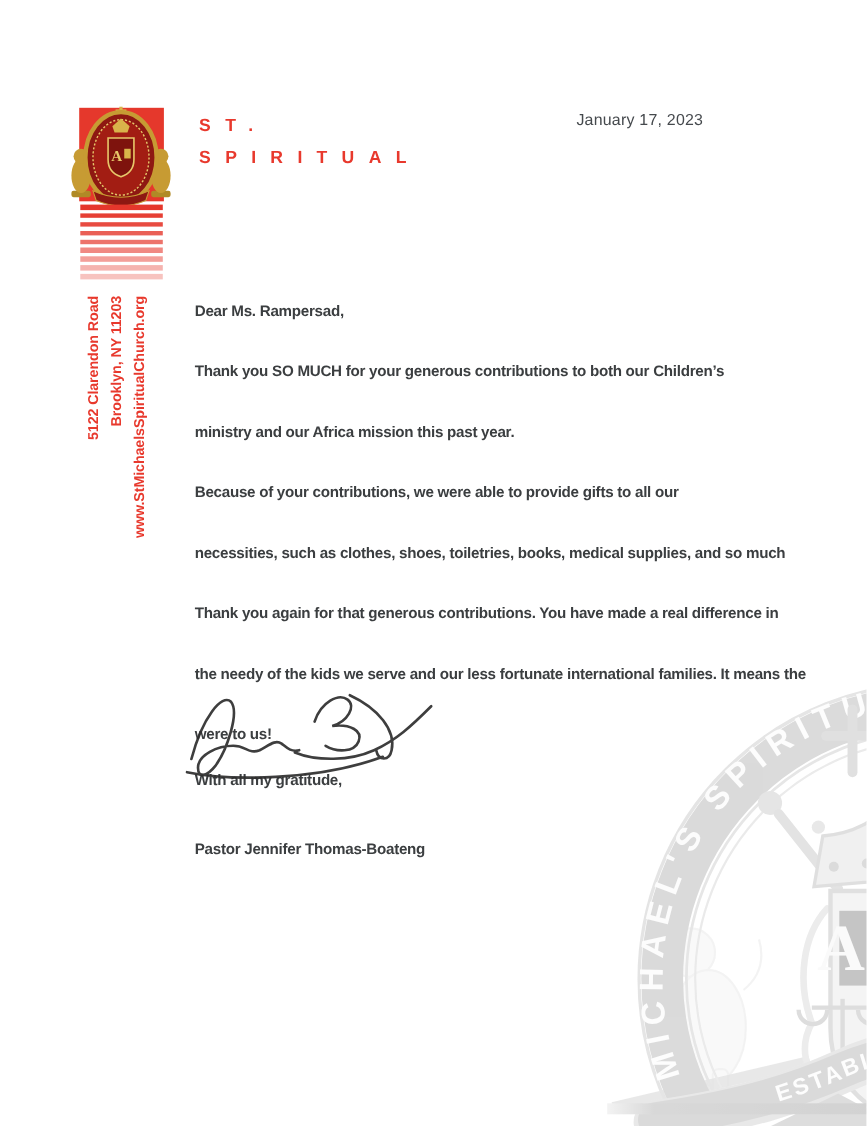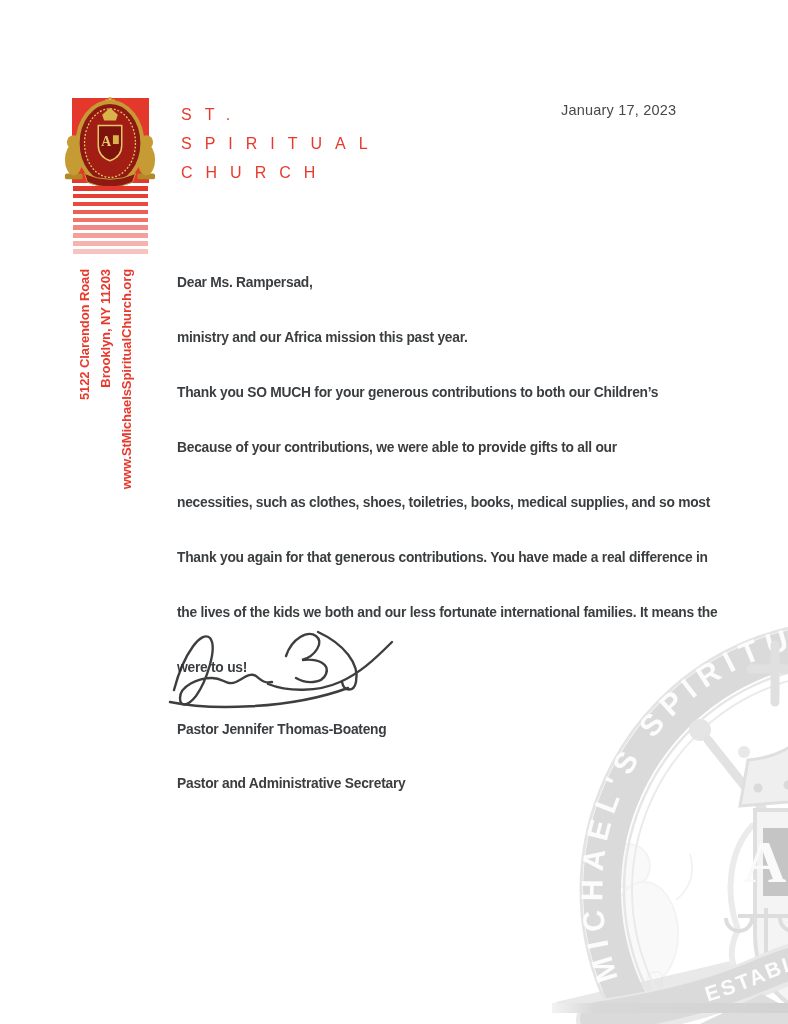--- a/index.html
+++ b/index.html
@@ -10,24 +10,24 @@
   
   .logo-square{position:absolute;left:72px;top:98px;width:77px;height:85px;background:#e5382c;}
   .logo-crest{position:absolute;left:61px;top:95px;width:98px;height:104px;}
   .logo-stripes{position:absolute;left:73px;top:186px;width:75px;}
   .logo-stripes .bar{height:4.6px;margin-bottom:3.3px;background:#e5372c;}
   .logo-stripes .b1{opacity:1}.logo-stripes .b2{opacity:.96}.logo-stripes .b3{opacity:.9}
   .logo-stripes .b4{opacity:.8}.logo-stripes .b5{opacity:.7}.logo-stripes .b6{opacity:.59}
   .logo-stripes .b7{opacity:.48}.logo-stripes .b8{opacity:.38}.logo-stripes .b9{opacity:.3}
   
   .church-title{
-    position:absolute;left:181px;top:100px;color:#e8392d;font-weight:normal;
+    position:absolute;left:181px;top:100px;color:#e8392d;font-weight:bold;
     font-size:16px;letter-spacing:13px;line-height:29px;white-space:nowrap;
   }
-  .date{position:absolute;left:561px;top:102px;font-size:14.5px;color:#45494d;letter-spacing:.2px;}
+  .date{position:absolute;left:524px;top:102px;font-size:14.5px;color:#45494d;letter-spacing:.2px;}
   
   .address{
     position:absolute;left:74px;top:497px;width:228px;
     transform:rotate(-90deg);transform-origin:0 0;
     color:#e8392d;font-weight:bold;font-size:13px;line-height:21px;
     text-align:right;letter-spacing:-.1px;white-space:nowrap;
   }
   
   .body-text{
     position:absolute;left:177px;top:271px;width:585px;
@@ -163,57 +163,58 @@
       <div class="bar b5"></div>
       <div class="bar b6"></div>
     <div class="bar b7"></div>
       <div class="bar b8"></div>
       <div class="bar b9"></div>
   </div>
 
   <div class="church-title">
     <div>ST.</div>
     <div>SPIRITUAL</div>
-    <div>CHURCH</div>
   </div>
 
   <div class="date">January 17, 2023</div>
 
   <div class="address">
     <div>5122 Clarendon Road</div>
     <div>Brooklyn, NY 11203</div>
     <div>www.StMichaelsSpiritualChurch.org</div>
   </div>
 
   <div class="body-text">
     <p>
       <span class="line">Dear Ms. Rampersad,</span>
     </p>
     <p>
       </p>
+      <div class="line">Thank you SO MUCH for your generous contributions to both our Children’s</div>
       <div class="line">ministry and our Africa mission this past year.</div>
-      <div class="line">Thank you SO MUCH for your generous contributions to both our Children’s</div>
     <p></p>
     <p>
       </p>
       <div class="line">Because of your contributions, we were able to provide gifts to all our</div>
     <p></p>
     <p>
       </p>
-      <div class="line">necessities, such as clothes, shoes, toiletries, books, medical supplies, and so most</div>
+      <div class="line">necessities, such as clothes, shoes, toiletries, books, medical supplies, and so much</div>
     <p></p>
     <p>
       </p>
       <div class="line">Thank you again for that generous contributions. You have made a real difference in</div>
-      <div class="line">the lives of the kids we both and our less fortunate international families. It means the</div>
+      <div class="line">the needy of the kids we serve and our less fortunate international families. It means the</div>
       <div class="line">were to us!</div>
     <p></p>
+    <p style="margin-bottom:0;">
+      <span class="line">With all my gratitude,</span>
+    </p>
     <div class="sig-block">
       <div class="line">Pastor Jennifer Thomas-Boateng</div>
-      <div class="line">Pastor and Administrative Secretary</div>
     </div>
   </div>
 
   <svg class="signature-svg" viewBox="0 0 242 88" aria-hidden="true">
     <g fill="none" stroke="#2e2e2e" stroke-width="2.4" stroke-linecap="round" opacity="0.92">
       <path d="M6,64 C16,26 34,4 42,12 C50,22 38,56 28,70 C20,80 12,82 12,72 C12,60 30,52 44,52 C56,52 58,60 68,56 C76,52 82,46 88,50 C92,53 96,58 104,56"></path>
       <path d="M118,30 C124,12 140,4 148,10 C156,16 148,30 134,34 C150,32 162,38 158,48 C154,58 138,58 128,52"></path>
       <path d="M100,58 C120,66 150,66 172,56 C192,47 206,34 224,16"></path>
       <path d="M150,6 C176,18 192,38 188,56 C186,66 176,66 174,56"></path>
       <path d="M2,76 C40,84 120,84 180,62"></path>

